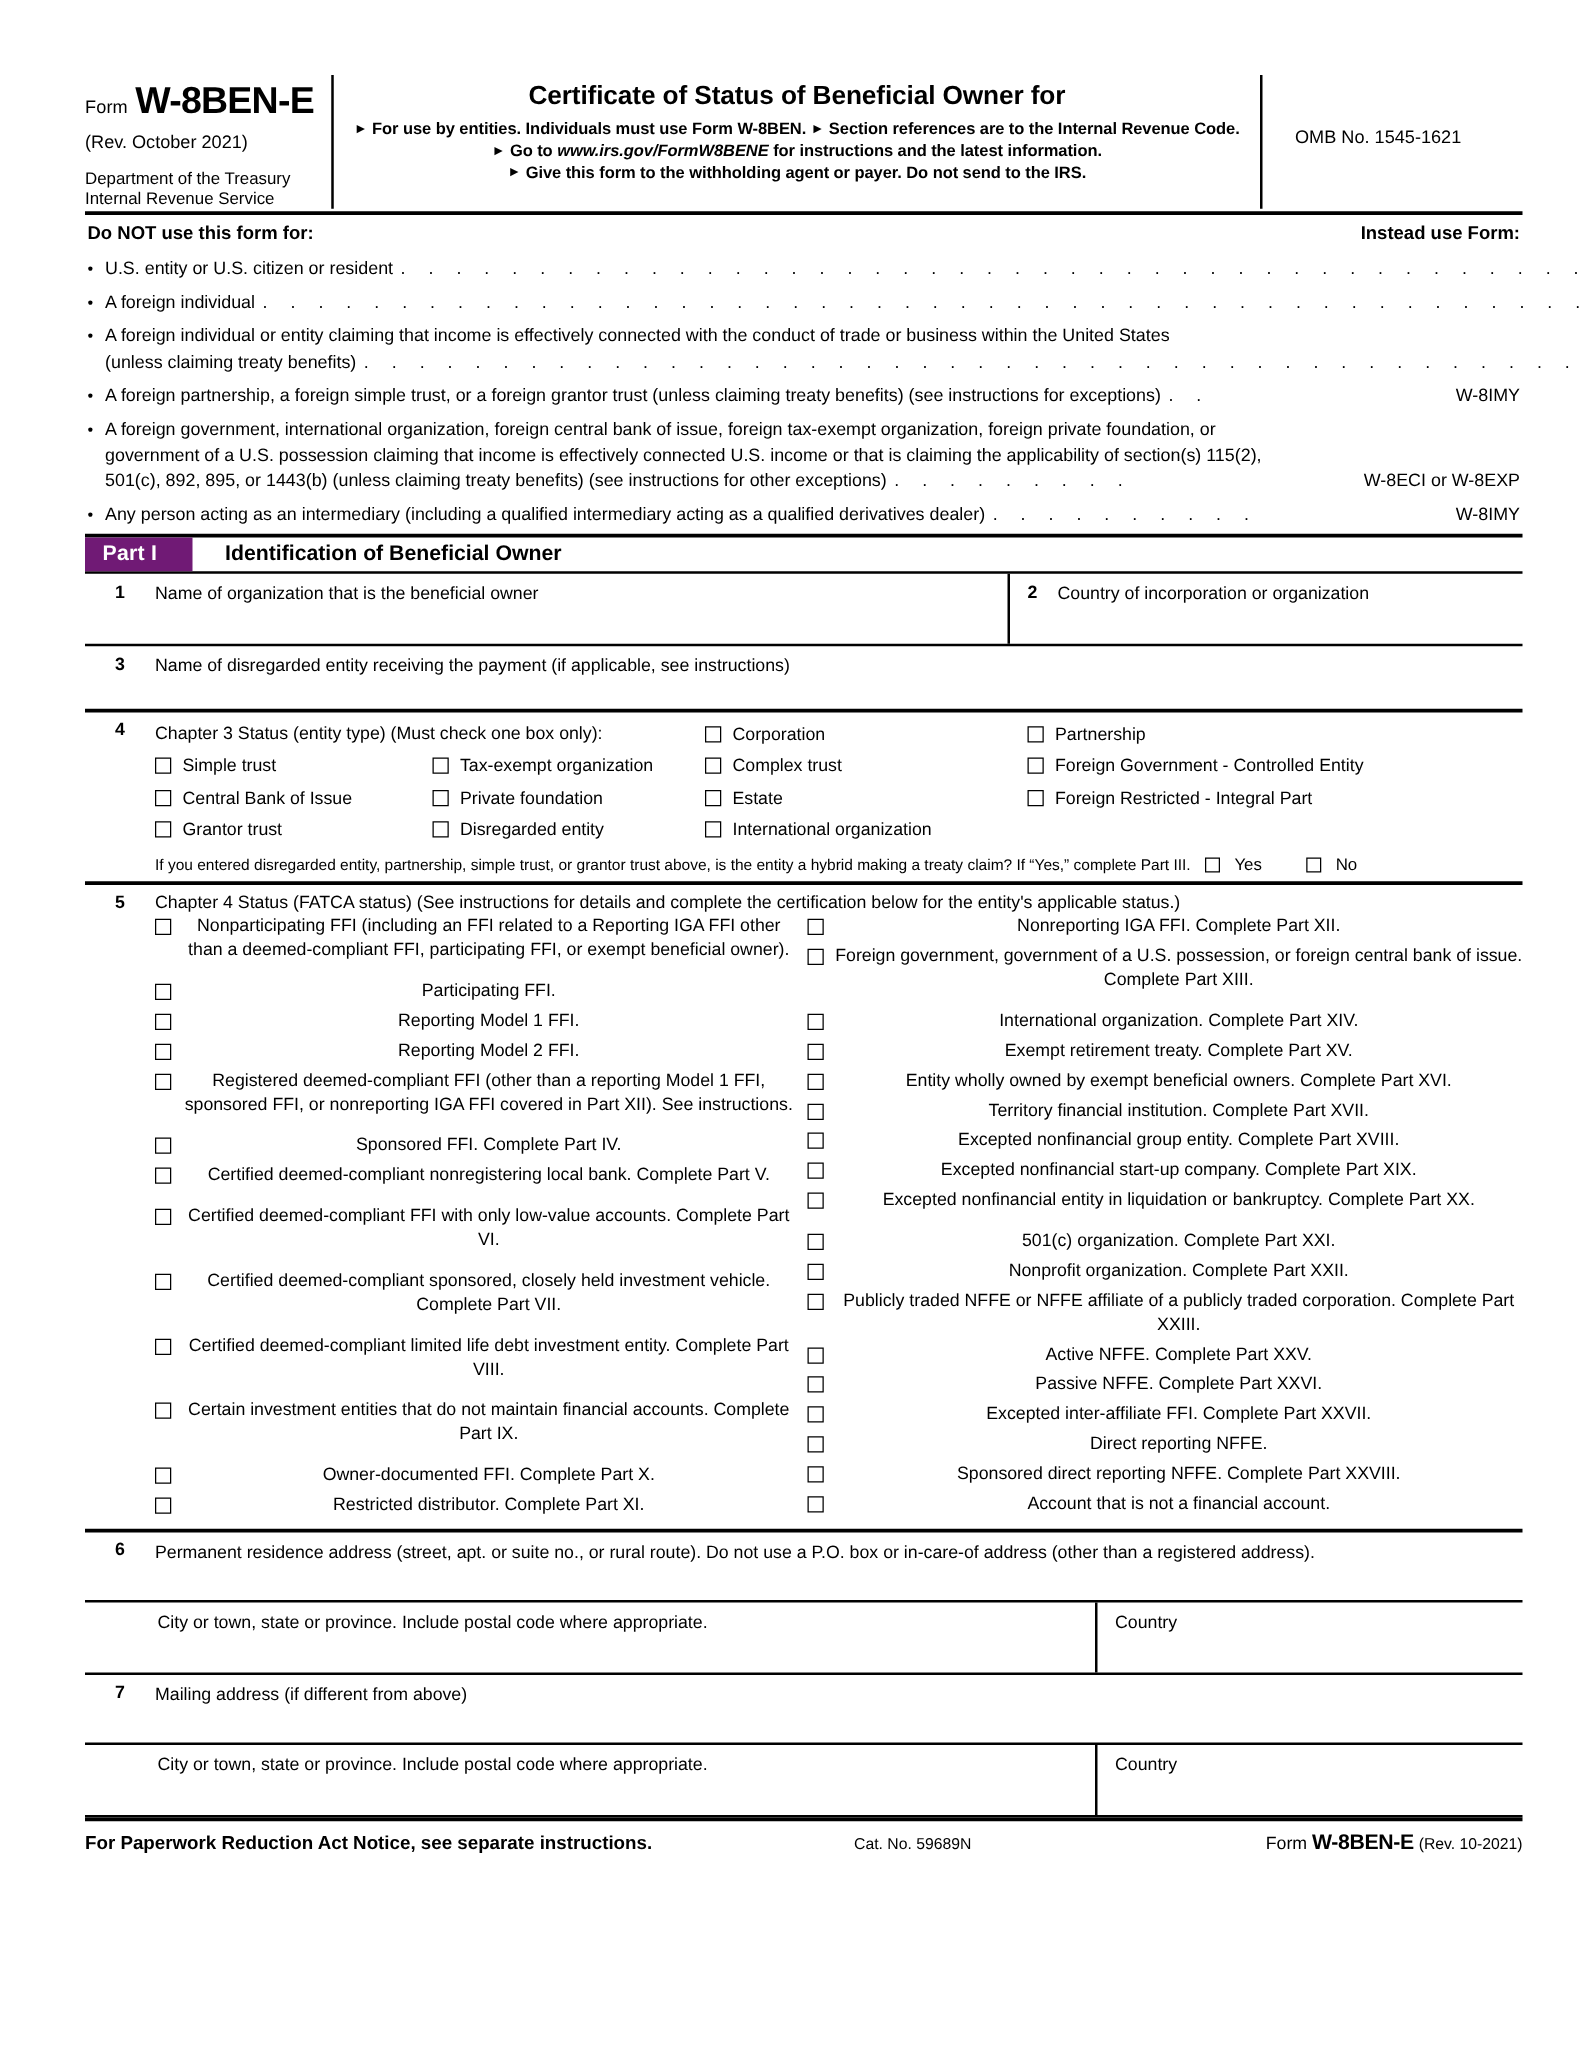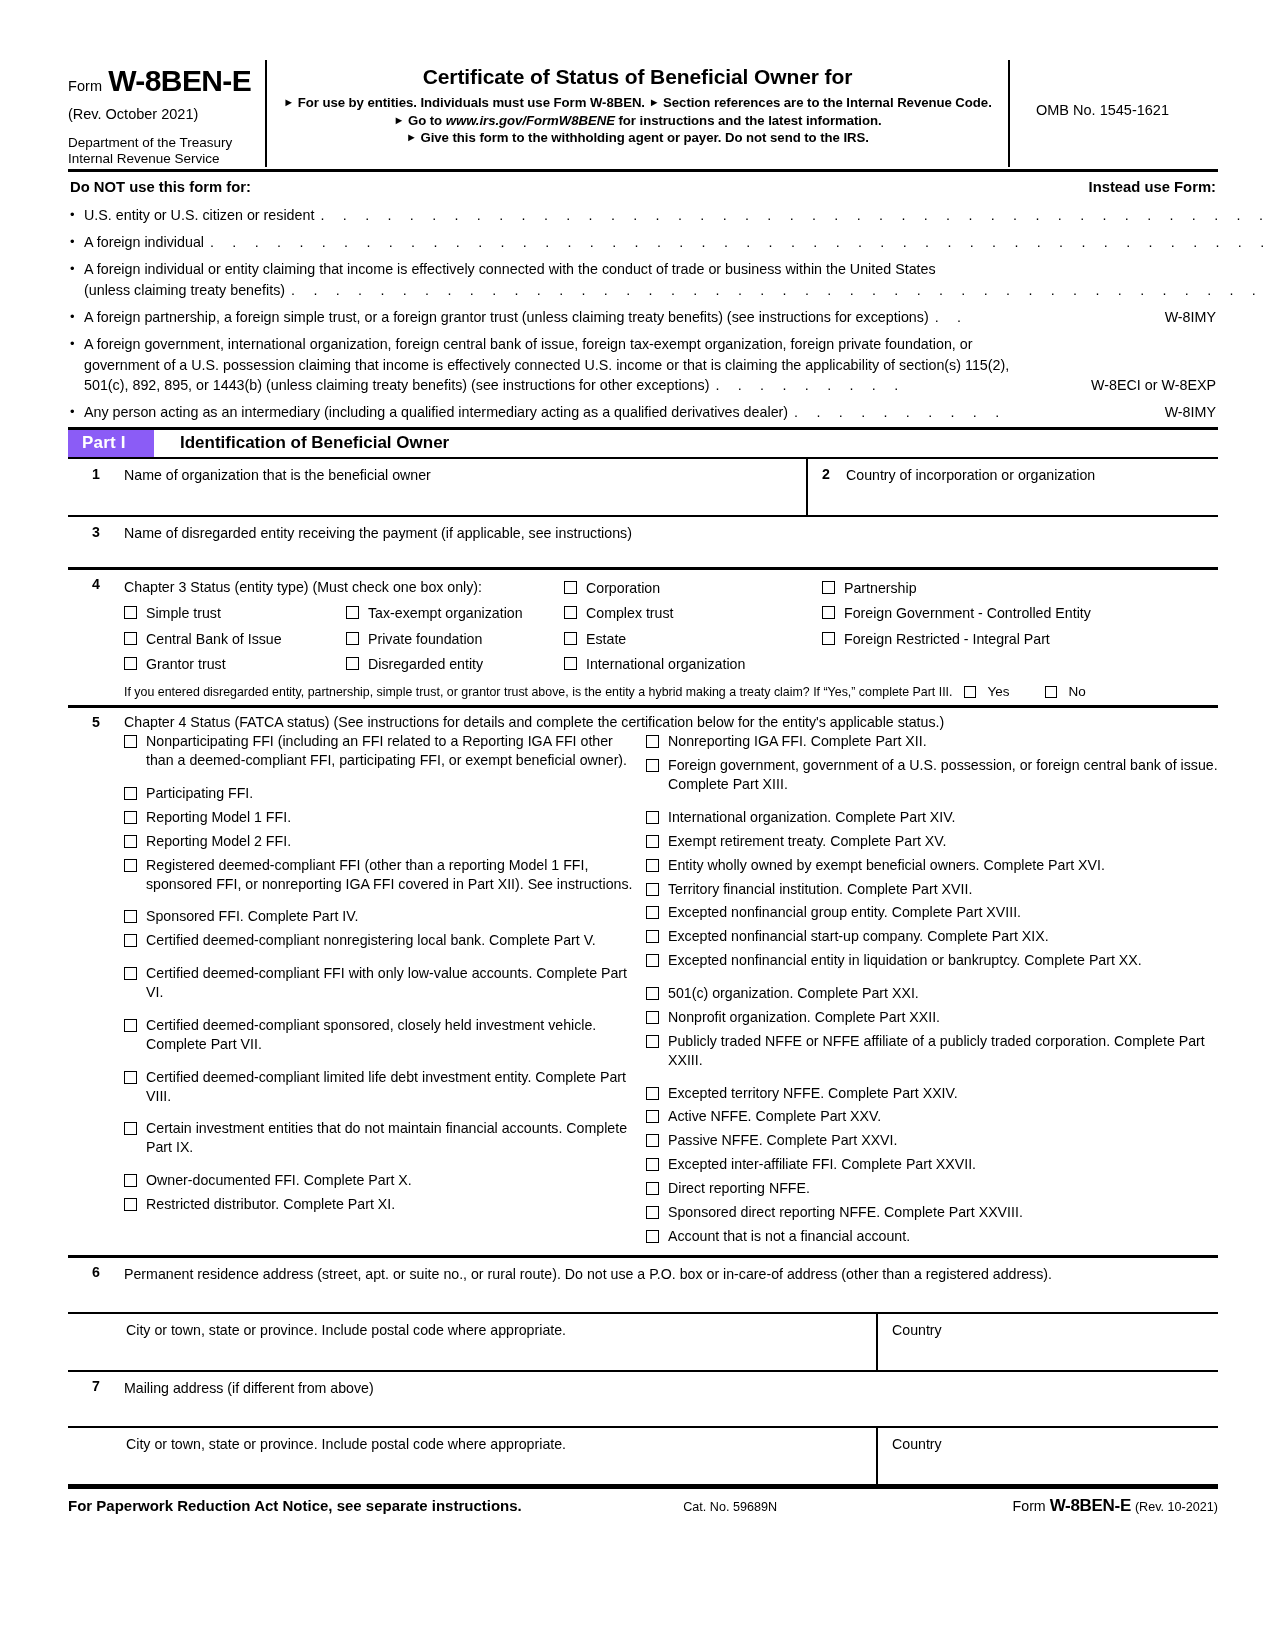--- a/index.html
+++ b/index.html
@@ -131,21 +131,21 @@
 
   
   .part-bar {
     display: flex;
     align-items: stretch;
     border-top: 3px solid #000;
     border-bottom: 2px solid #000;
     height: 27px;
   }
   .part-tag {
-    background: #8b5cf6;
+    background: #701a75;
     color: #fff;
     font-size: 17px;
     font-weight: bold;
     padding: 0 12px 0 14px;
     display: flex;
     align-items: center;
     letter-spacing: .2px;
     min-width: 86px;
     box-sizing: border-box;
   }
@@ -239,20 +239,21 @@
   .yn { font-size: 13.5px; margin-right: 26px; margin-left: 3px; }
   .yn.last { margin-right: 0; }
 
   
   .sect5 { display: flex; border-bottom: 3px solid #000; }
   .sect5-body { flex: 1 1 auto; padding-top: 6px; padding-bottom: 4px; }
   .c4-intro { font-size: 14.2px; padding-bottom: 2px; }
   .c4-cols {
     display: flex;
     gap: 0;
+    text-align: center;
   }
   .c4-col { box-sizing: border-box; }
   .c4-left  { flex: 0 0 522px; padding-right: 10px; }
   .c4-right { flex: 1 1 auto; padding-left: 0px; }
   .c4 {
     display: flex;
     align-items: flex-start;
     font-size: 14.2px;
     line-height: 1.33;
     margin-bottom: 5px;
@@ -620,24 +621,20 @@
             <span class="cb-lbl">501(c) organization. Complete Part XXI.</span>
           </div>
           <div class="c4">
             <span class="box"></span>
             <span class="cb-lbl">Nonprofit organization. Complete Part XXII.</span>
           </div>
           <div class="c4">
             <span class="box"></span>
             <span class="cb-lbl">Publicly traded NFFE or NFFE affiliate of a publicly traded corporation. Complete Part XXIII.</span>
           </div>
-          <div class="c4 gap-top">
-            <span class="box"></span>
-            <span class="cb-lbl">Excepted territory NFFE. Complete Part XXIV.</span>
-          </div>
           <div class="c4">
             <span class="box"></span>
             <span class="cb-lbl">Active NFFE. Complete Part XXV.</span>
           </div>
           <div class="c4">
             <span class="box"></span>
             <span class="cb-lbl">Passive NFFE. Complete Part XXVI.</span>
           </div>
           <div class="c4">
             <span class="box"></span>

